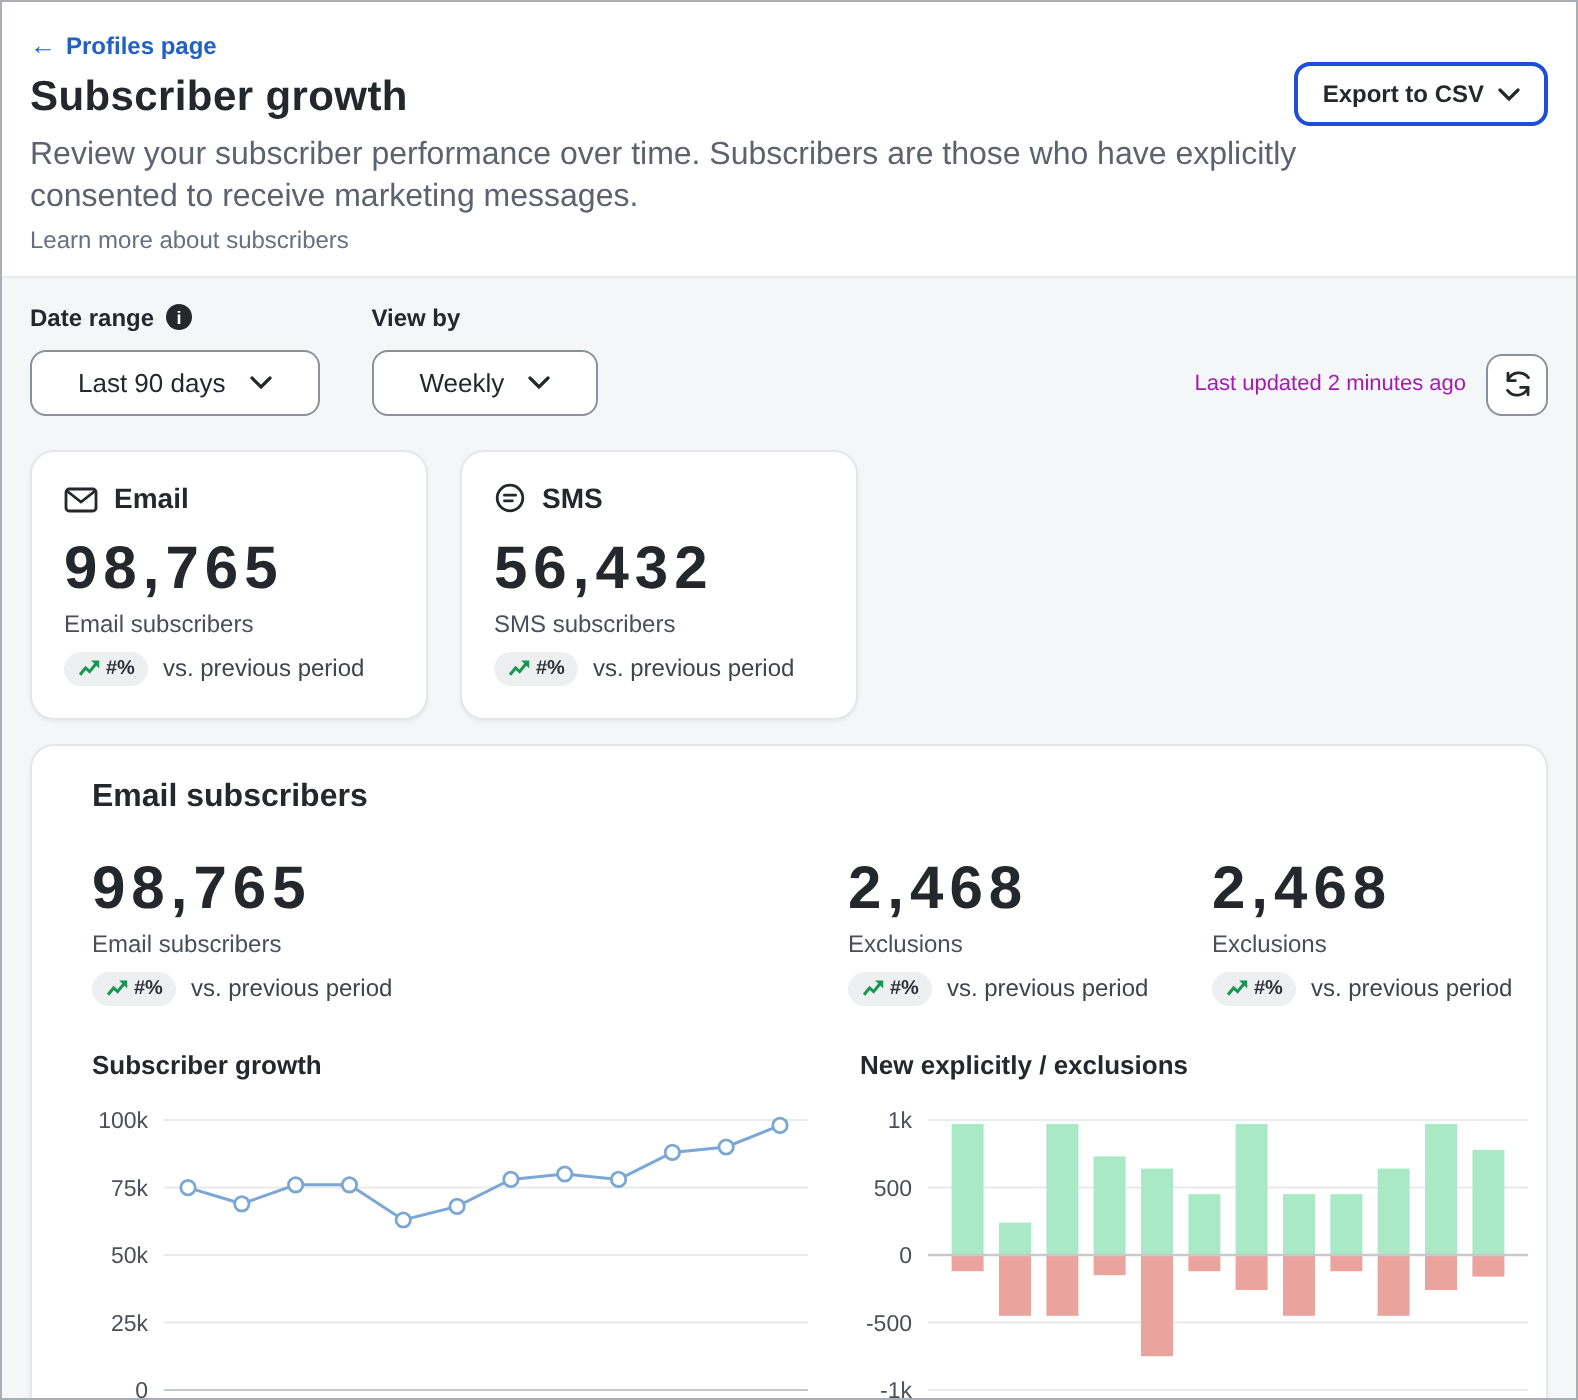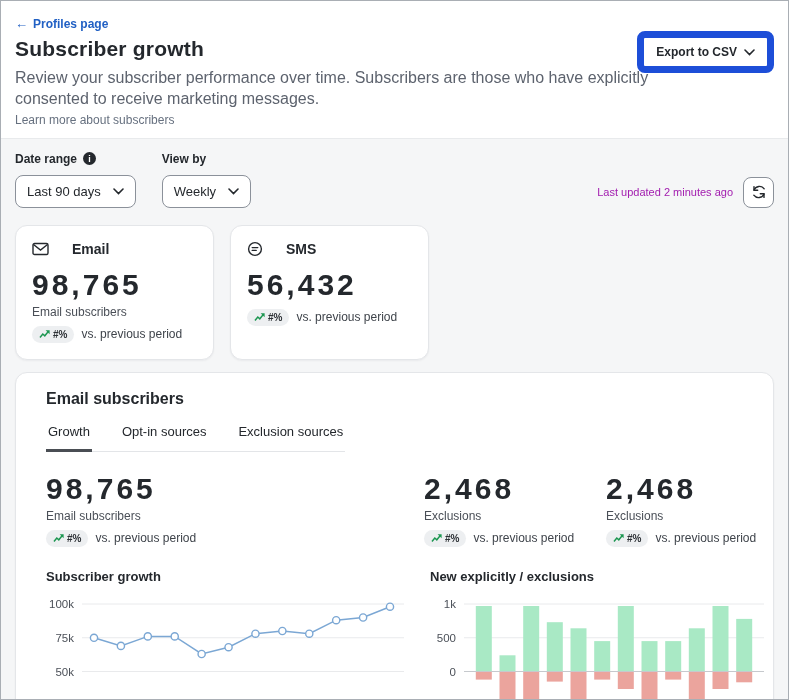--- a/index.html
+++ b/index.html
@@ -10,42 +10,42 @@
 
   
   .hdr { background:#fff; padding:13px 14px 11px; border-bottom:1px solid #e8eaec; position:relative; }
   .back-link { display:inline-flex; align-items:center; gap:5px; color:#2160c4;
                font-size:12px; font-weight:700; text-decoration:none; cursor:pointer; }
   .back-arrow { font-size:13px; line-height:1; }
   .page-title { font-size:21px; font-weight:700; margin:5px 0 7px; letter-spacing:.2px; }
   .desc { font-size:16px; color:#5d636e; max-width:645px; line-height:1.3; }
   .learn-more { font-size:12px; color:#66707f; margin-top:3px; cursor:pointer; }
   .export-btn { position:absolute; top:30px; right:14px; display:inline-flex; align-items:center; gap:7px;
-                background:#fff; border:7px solid #1d4ed8; border-radius:8px; padding:7px 12px;
+                background:#fff; border:2px solid #1d4ed8; border-radius:8px; padding:7px 12px;
                 font-size:12px; font-weight:700; color:#24282d; cursor:pointer; }
 
   
   .filters { display:flex; justify-content:space-between; align-items:flex-end; padding:13px 14px 14px;gap:32px; }
   .filter-groups { display:flex; gap:26px; }
   .filter-label { display:flex; align-items:center; gap:6px; font-size:12px; font-weight:700; margin-bottom:9px; }
   .info-icon { width:13px; height:13px; border-radius:50%; background:#24282d; color:#fff;
                font-size:9px; font-weight:700; display:inline-flex; align-items:center; justify-content:center;
                font-style:normal; }
   .dropdown { display:inline-flex; align-items:center; gap:12px; background:#fff; border:1px solid #8b919a;
-              border-radius:8px; padding:8px 11px; font-size:13px; cursor:pointer; }
+              border-radius:8px; padding:8px 23px; font-size:13px; cursor:pointer; }
   .updated-wrap { display:flex; align-items:center; gap:10px; }
   .updated-text { font-size:11px; color:#a21caf; }
   .refresh-btn { width:31px; height:31px; background:#fff; border:1px solid #8b919a; border-radius:8px;
                  display:flex; align-items:center; justify-content:center; cursor:pointer; }
 
   
   .cards { display:flex; gap:16px; padding:3px 14px 12px; }
   .card { width:199px; background:#fff; border:1px solid #e4e6e9; border-radius:12px;
           padding:15px 16px 16px; box-shadow:0 1px 2px rgba(20,24,31,.05); }
-  .card-head { display:flex; align-items:center; gap:23px; font-size:14px; font-weight:700; }
+  .card-head { display:flex; align-items:flex-end; gap:8px; font-size:14px; font-weight:700; }
   .big-number { font-size:30px; font-weight:700; letter-spacing:3px; color:#24282d; margin:11px 0 3px; }
   .stat-label { font-size:12px; color:#4a4f57; }
   .delta-row { display:flex; align-items:center; gap:7px; margin-top:7px; font-size:12px; color:#3f444b; }
   .badge { display:inline-flex; align-items:center; gap:3px; background:#edeff1; border-radius:10px;
            padding:3px 7px; font-size:10px; font-weight:700; color:#2d3136; }
 
   
   .panel { margin:0 14px 14px; background:#fff; border:1px solid #e4e6e9; border-radius:12px;
            padding:17px 16px 16px; box-shadow:0 1px 2px rgba(20,24,31,.05); }
   .panel-title { font-size:16px; font-weight:700; margin-left:14px; }
@@ -149,41 +149,37 @@
 
     <div class="card">
       <div class="card-head">
         <svg width="16" height="16" viewBox="0 0 16 16" fill="none" stroke="#24282d" stroke-width="1.4">
           <circle cx="8" cy="8" r="6.4"></circle>
           <path d="M5.2 6.6h5.6M5.2 9.4h4" stroke-linecap="round"></path>
         </svg>
         <span>SMS</span>
       </div>
       <div class="big-number">56,432</div>
+      <div class="stat-label">SMS subscribers</div>
       <div class="delta-row">
         <span class="badge">
           <svg width="11" height="10" viewBox="0 0 11 10">
               <polyline points="1,8.4 3.8,5 5.8,6.8 9.4,2.4" stroke="#1b9650" stroke-width="1.5" fill="none"></polyline>
               <polygon points="6.6,1.2 10.6,1.2 10.6,5.2" fill="#1b9650"></polygon>
             </svg>
           <span>#%</span>
         </span>
         <span>vs. previous period</span>
       </div>
     </div>
   </div>
 
   <div class="panel">
     <div class="panel-title">Email subscribers</div>
 
-    <div class="tabs">
-      <div class="tab active">Growth</div>
-      <div class="tab">Opt-in sources</div>
-      <div class="tab">Exclusion sources</div>
-    </div>
 
     <div class="stats-row">
       <div class="stat">
         <div class="big-number" style="margin-top:0">98,765</div>
         <div class="stat-label">Email subscribers</div>
         <div class="delta-row">
           <span class="badge">
             <svg width="11" height="10" viewBox="0 0 11 10">
                 <polyline points="1,8.4 3.8,5 5.8,6.8 9.4,2.4" stroke="#1b9650" stroke-width="1.5" fill="none"></polyline>
                 <polygon points="6.6,1.2 10.6,1.2 10.6,5.2" fill="#1b9650"></polygon>

